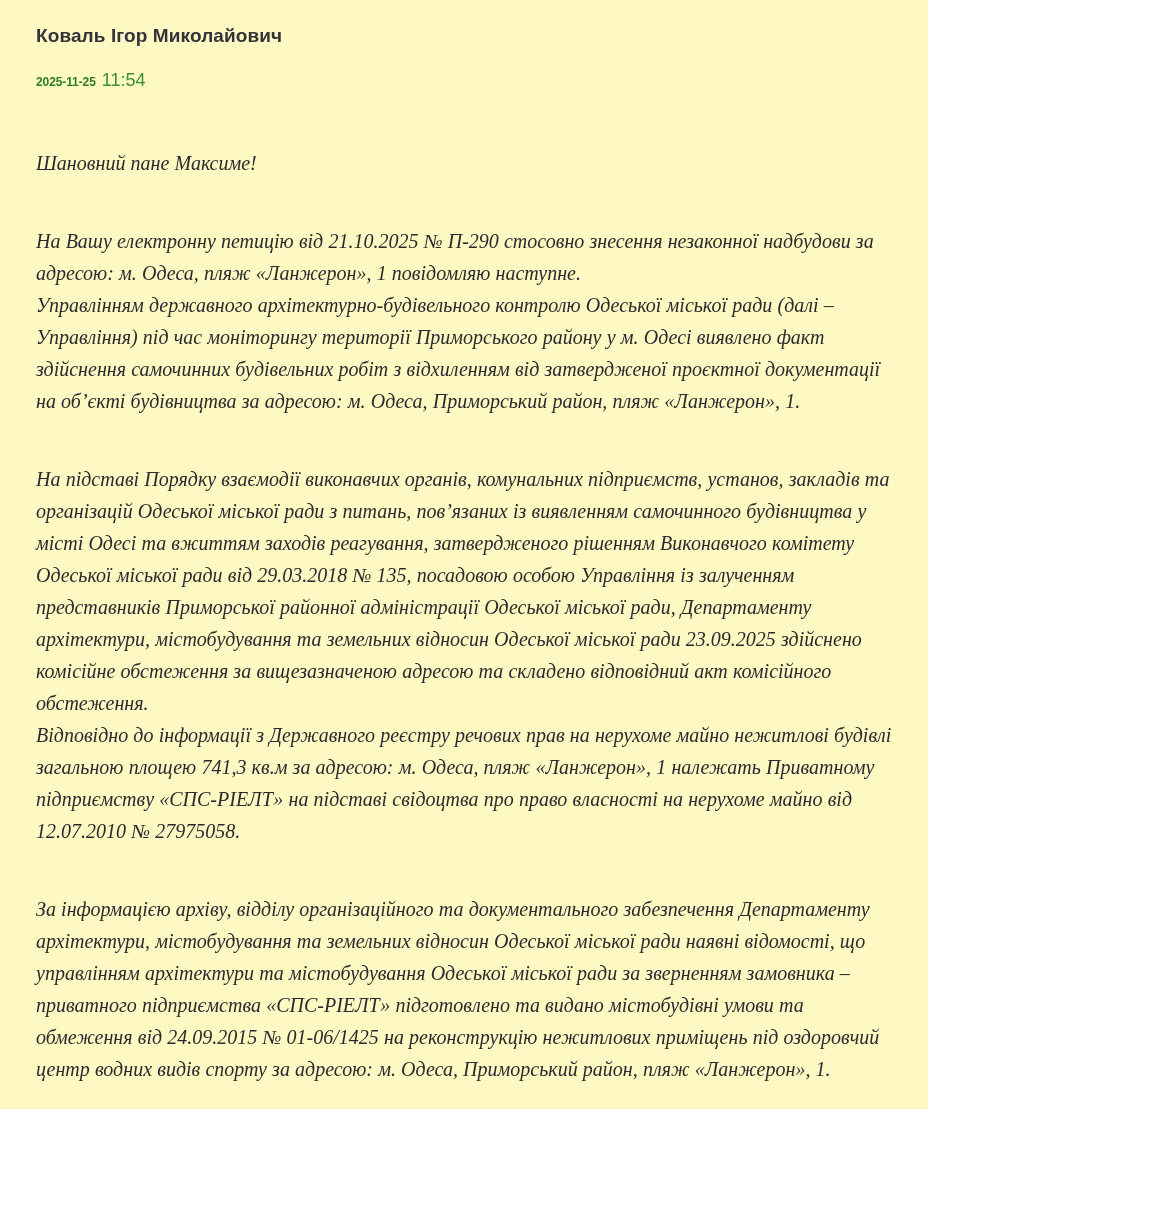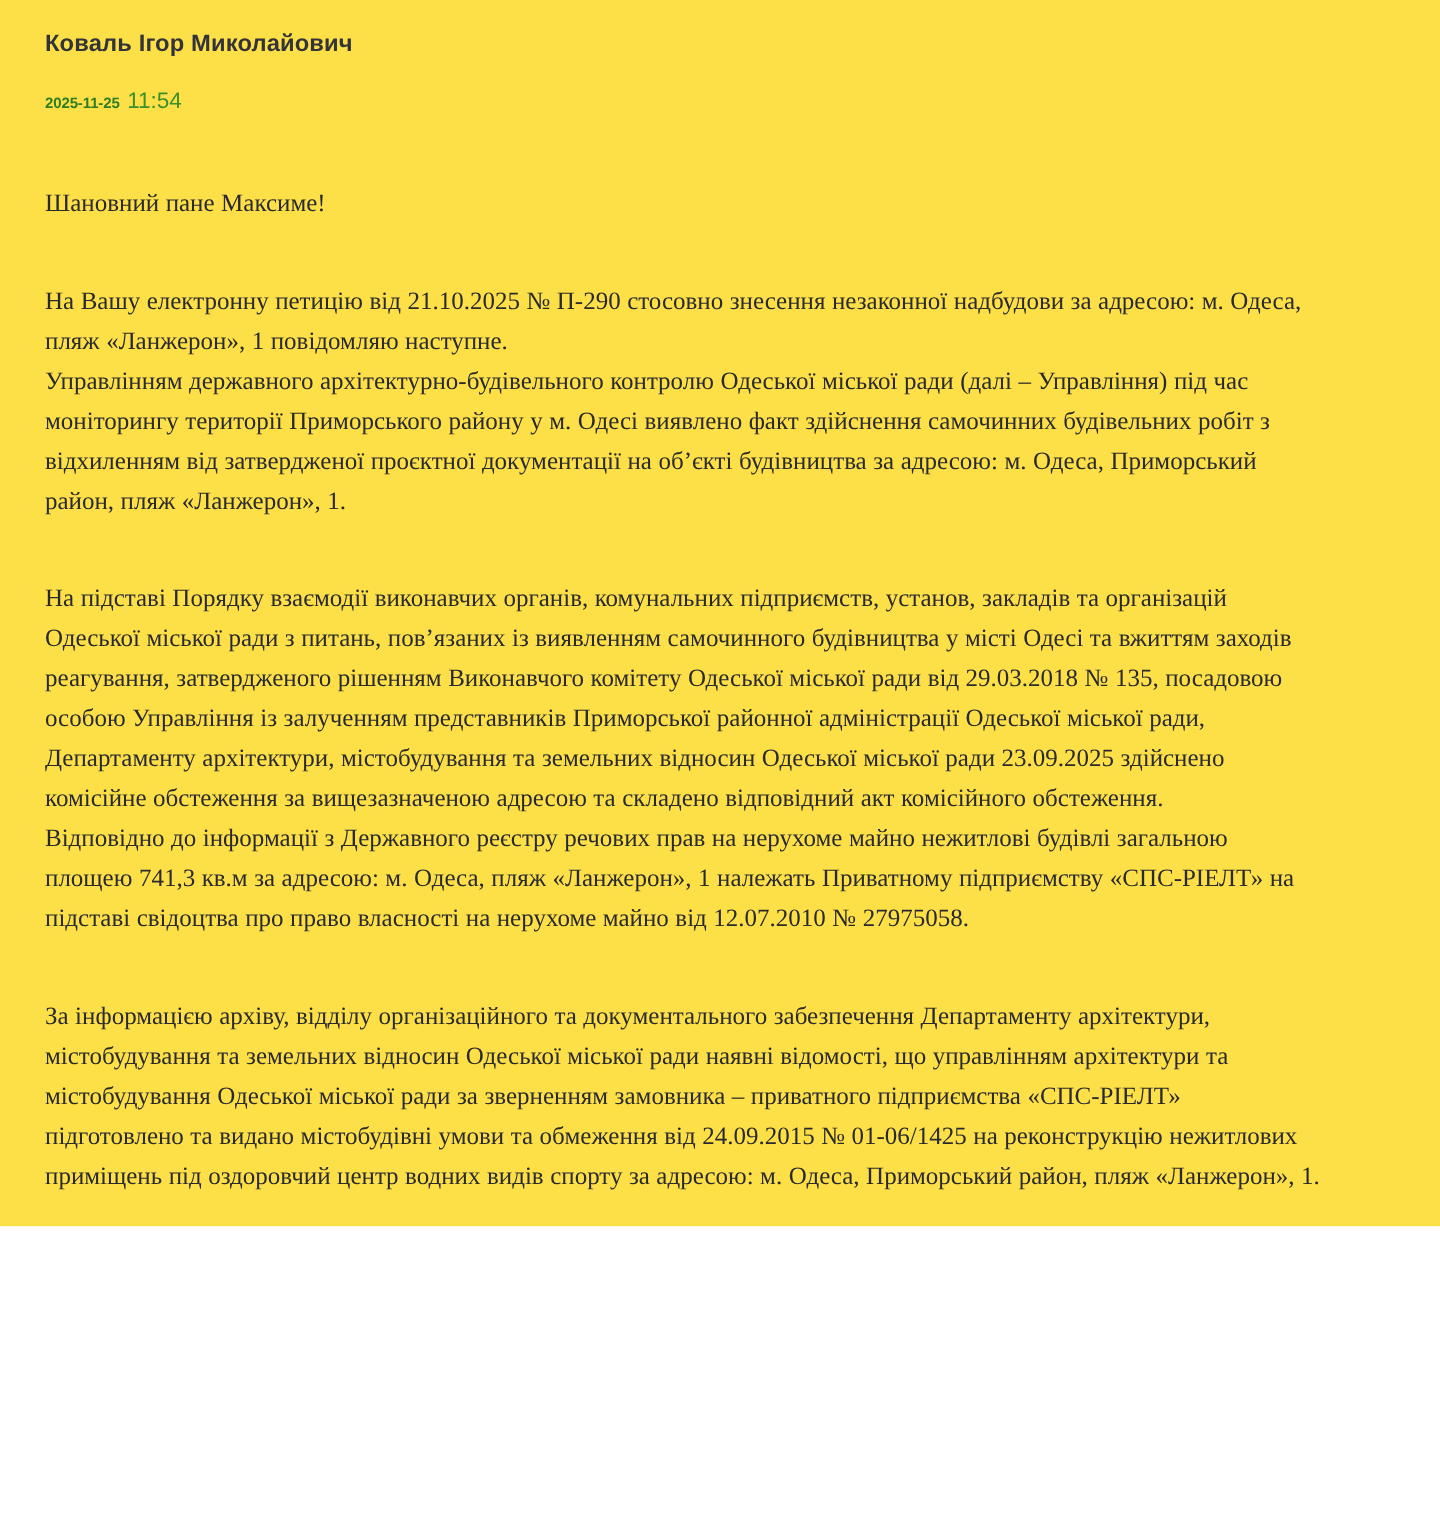--- a/index.html
+++ b/index.html
@@ -9,24 +9,24 @@
     background: #ffffff;
   }
   body {
     width: 1152px;
     min-height: 1216px;
     font-family: "Liberation Serif", "DejaVu Serif", serif;
     -webkit-font-smoothing: antialiased;
   }
 
   .page {
-    width: 1152px;
+    width: 928px;
     box-sizing: border-box;
     padding: 0;
-    background: #fde047;
+    background: #fef9c3;
   }
 
   
   .msg-header {
     padding: 24px 36px 0 36px;
   }
 
   .author-name {
     font-family: "Liberation Sans", "DejaVu Sans", sans-serif;
     font-weight: bold;
@@ -56,20 +56,21 @@
     font-size: 18px;
     line-height: 20px;
     color: #3d8f2c;
     margin-left: 6px;
   }
 
   
   .msg-body {
     padding: 0 36px 24px 36px;
     margin-top: 55px;
+    font-style: italic;
   }
 
   .para {
     font-family: "Liberation Serif", "DejaVu Serif", serif;
     font-size: 20px;
     line-height: 32px;
     color: #2a2a2e;
     margin: 0;
     max-width: 1020px;
     text-align: left;

